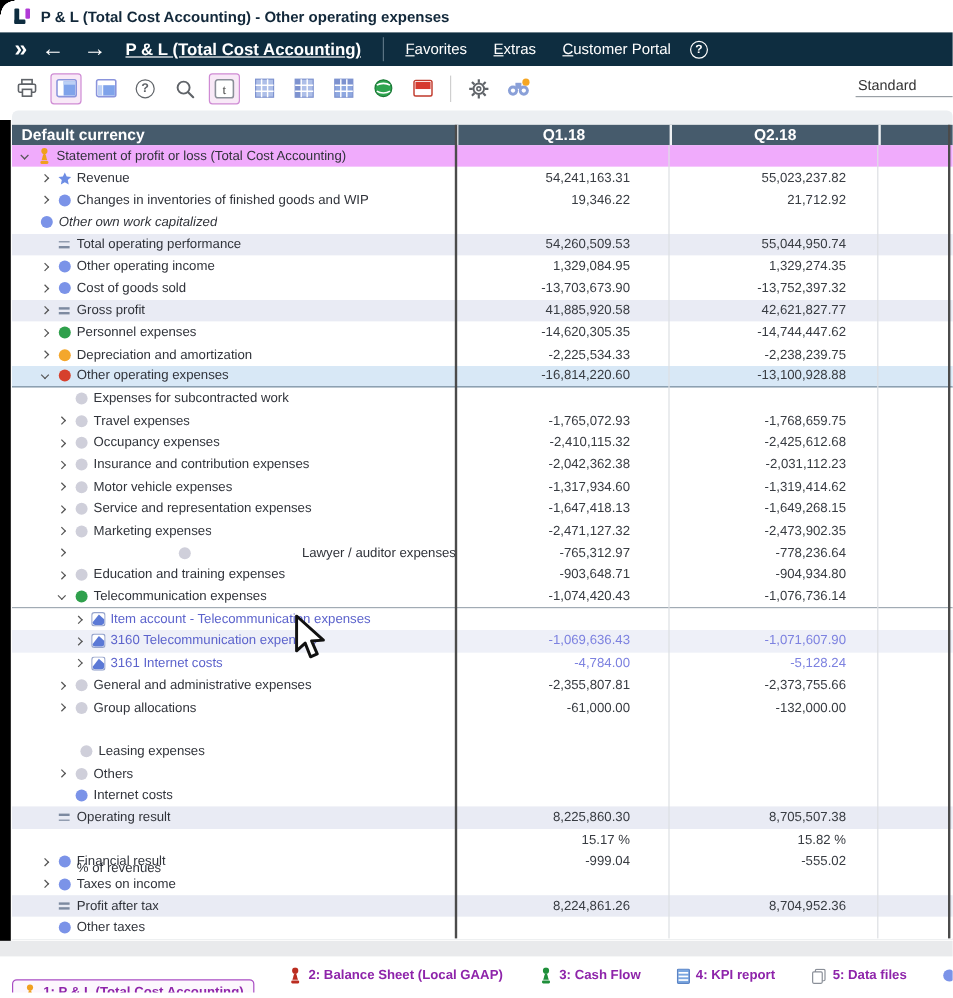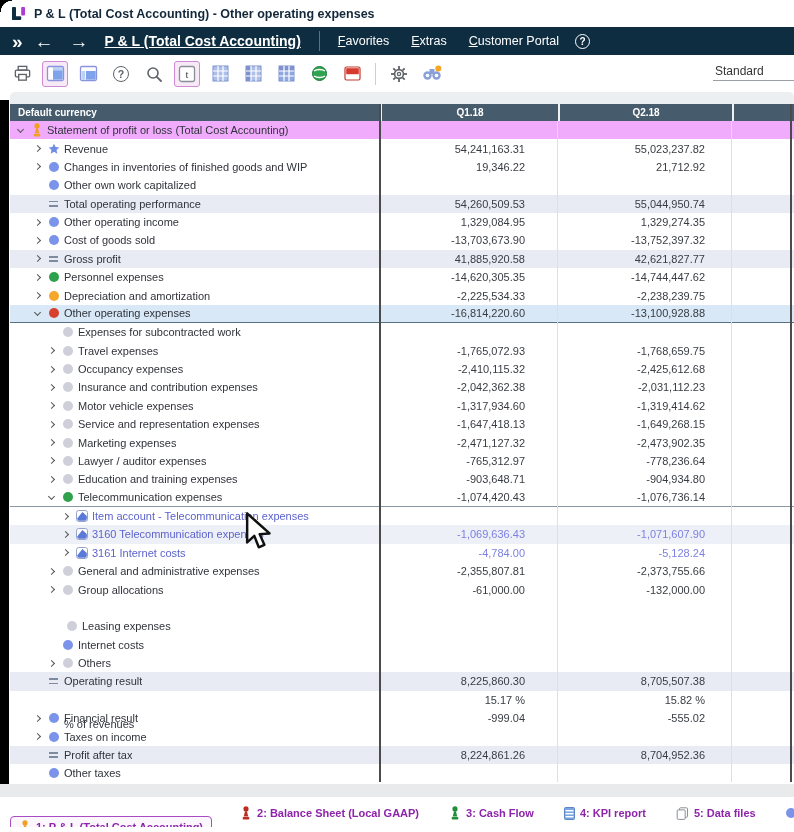--- a/index.html
+++ b/index.html
@@ -41,21 +41,21 @@
   
   .g-help { width:16px; height:16px; border:1.6px solid #5f6368; border-radius:50%; color:#5f6368;
             font-size:10.5px; font-weight:700; display:flex; align-items:center; justify-content:center; }
 
   
   .table-topstrip { position:absolute; top:92px; left:10px; width:784px; height:12px;
                     background:#eceff2; border-radius:5px 5px 0 0; }
   .black-left { position:absolute; top:100px; left:0; width:9px; height:688px; background:#000; }
   .grid { position:absolute; top:104px; left:10px; width:784px; height:679px; background:#fff;
           border-bottom:1px solid #b9bec4; }
-  .thead { display:flex; height:17px; background:#465b6c; color:#fff; font-size:10px; font-weight:700; }
+  .thead { display:flex; height:17px; background:#465b6c; color:#fff; font-size:13px; font-weight:700; }
   .thead .hc { display:flex; align-items:center; }
   .hc.name { width:370px; padding-left:8px; }
   .hc.q1 { width:178px; justify-content:center; border-left:2px solid #eef1f3; }
   .hc.q2 { width:174px; justify-content:center; border-left:2px solid #eef1f3; }
   .hc.rest { flex:1; border-left:2px solid #eef1f3; }
   .tbody { position:relative; }
   .row { display:flex; height:18.39px; align-items:center; font-size:11px; color:#30333a; background:#fff; }
   .row .cell { height:100%; display:flex; align-items:center; }
   .cell.name { width:370px; gap:4px; overflow:hidden; white-space:nowrap; }
   .cell.q1 { width:178px; justify-content:flex-end; padding-right:33px; color:#383c42; }
@@ -272,21 +272,21 @@
             <span class="ricon">
               <span class="dot" style="background:#7b93e8"></span>
             </span>
             <span class="rlabel">Changes in inventories of finished goods and WIP</span>
           </div>
           <div class="cell q1">19,346.22</div>
           <div class="cell q2">21,712.92</div>
           <div class="cell rest"></div>
         </div>
         <div class="row">
-          <div class="cell name" style="padding-left: 21px;">
+          <div class="cell name" style="padding-left: 6px; font-style: italic;">
             <span class="chevbox"></span>
             <span class="ricon">
               <span class="dot" style="background:#7b93e8"></span>
             </span>
             <span class="rlabel">Other own work capitalized</span>
           </div>
           <div class="cell q1"></div>
           <div class="cell q2"></div>
           <div class="cell rest"></div>
         </div>
@@ -482,21 +482,21 @@
             <span class="ricon">
               <span class="dot" style="background:#cfcfda"></span>
             </span>
             <span class="rlabel">Marketing expenses</span>
           </div>
           <div class="cell q1">-2,471,127.32</div>
           <div class="cell q2">-2,473,902.35</div>
           <div class="cell rest"></div>
         </div>
         <div class="row">
-          <div class="cell name" style="padding-left: 35px;">
+          <div class="cell name" style="padding-left: 35px; justify-content: space-between;">
             <span class="chevbox">
               <i class="ck right"></i>
             </span>
             <span class="ricon">
               <span class="dot" style="background:#cfcfda"></span>
             </span>
             <span class="rlabel">Lawyer / auditor expenses</span>
           </div>
           <div class="cell q1">-765,312.97</div>
           <div class="cell q2">-778,236.64</div>
@@ -621,39 +621,39 @@
               <span class="dot" style="background:#cfcfda"></span>
             </span>
             <span class="rlabel">Leasing expenses</span>
           </div>
           <div class="cell q1"></div>
           <div class="cell q2"></div>
           <div class="cell rest"></div>
         </div>
         <div class="row">
           <div class="cell name" style="padding-left: 35px;">
+            <span class="chevbox">
+              <i class="ck right"></i>
+            </span>
+            <span class="ricon">
+              <span class="dot" style="background:#cfcfda"></span>
+            </span>
+            <span class="rlabel">Others</span>
+          </div>
+          <div class="cell q1"></div>
+          <div class="cell q2"></div>
+          <div class="cell rest"></div>
+        </div>
+        <div class="row">
+          <div class="cell name" style="padding-left: 35px;">
             <span class="chevbox"></span>
             <span class="ricon">
               <span class="dot" style="background:#7b93e8"></span>
             </span>
             <span class="rlabel">Internet costs</span>
-          </div>
-          <div class="cell q1"></div>
-          <div class="cell q2"></div>
-          <div class="cell rest"></div>
-        </div>
-        <div class="row">
-          <div class="cell name" style="padding-left: 35px;">
-            <span class="chevbox">
-              <i class="ck right"></i>
-            </span>
-            <span class="ricon">
-              <span class="dot" style="background:#cfcfda"></span>
-            </span>
-            <span class="rlabel">Others</span>
           </div>
           <div class="cell q1"></div>
           <div class="cell q2"></div>
           <div class="cell rest"></div>
         </div>
         <div class="row subtotal">
           <div class="cell name" style="padding-left: 21px;">
             <span class="chevbox"></span>
             <span class="ricon">
               <span class="eqi">

